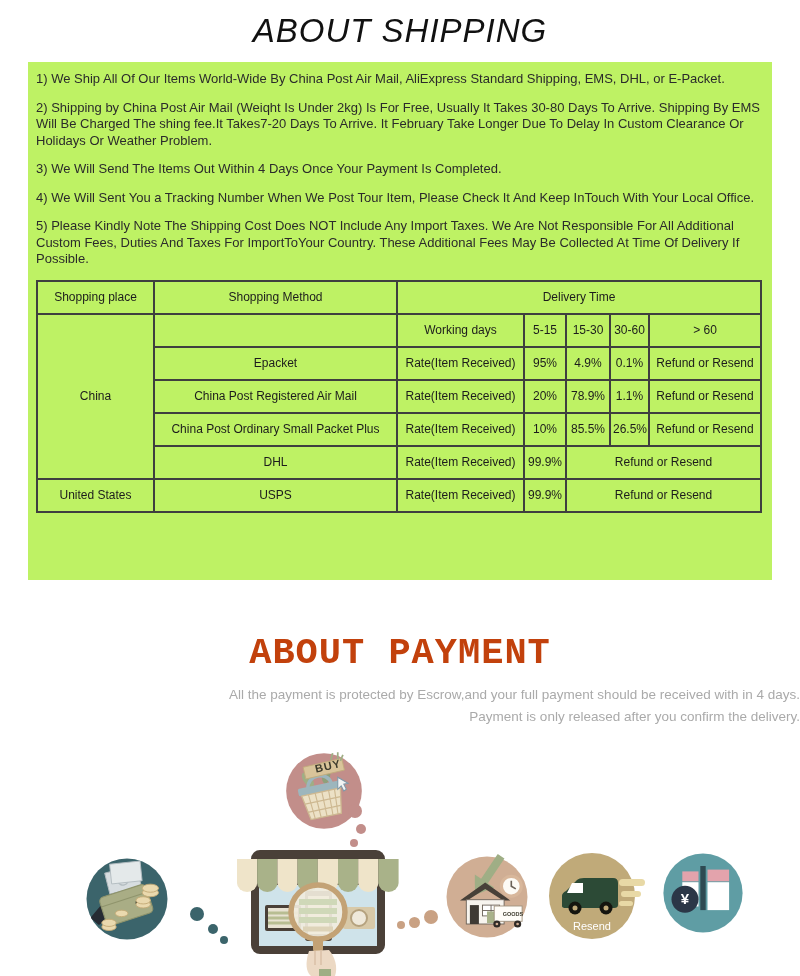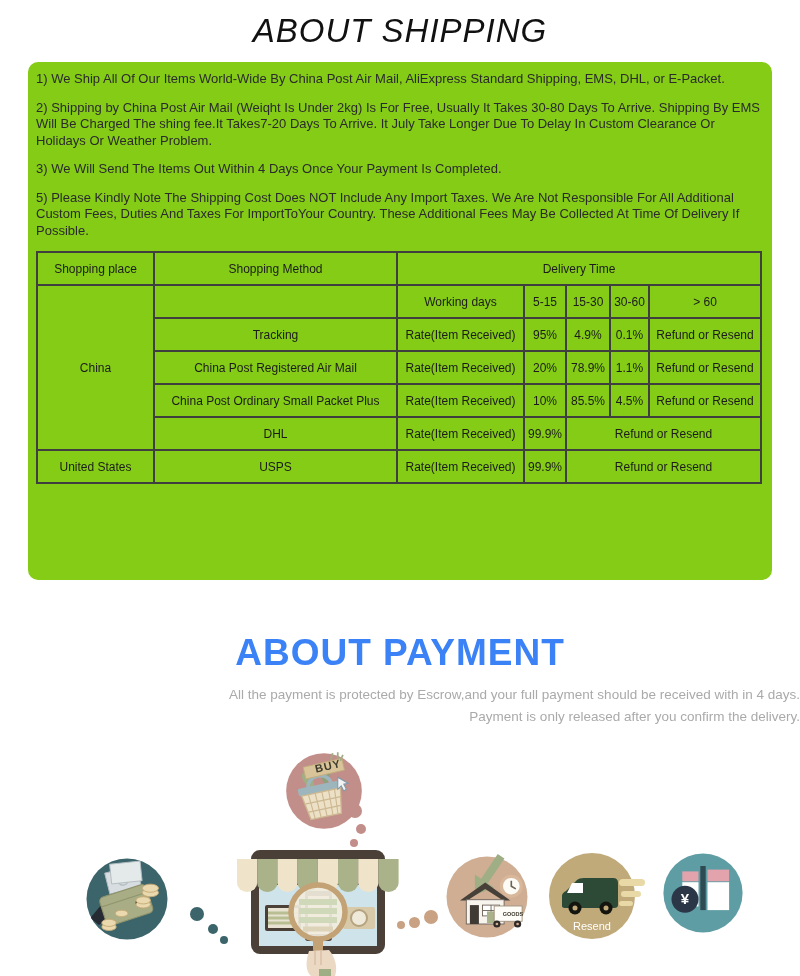--- a/index.html
+++ b/index.html
@@ -1,27 +1,27 @@
 <!DOCTYPE html>
 <html><head>
 <meta charset="utf-8">
 <style>
   html,body{margin:0;padding:0;}
   body{width:800px;height:976px;background:#ffffff;font-family:"Liberation Sans",sans-serif;overflow:hidden;position:relative;}
   .page{position:absolute;left:0;top:0;width:800px;height:976px;}
 
   .ship-title{position:absolute;top:12px;left:0;width:100%;text-align:center;font-size:33px;letter-spacing:1px;color:#111;font-weight:400;font-style:italic;}
 
-  .gray-box{position:absolute;left:28px;top:62px;width:744px;height:518px;background:#84cc16;box-sizing:border-box;padding:9px 8px;border-radius:10px;}
+  .gray-box{position:absolute;left:28px;top:62px;width:744px;height:518px;background:#bef264;box-sizing:border-box;padding:9px 8px;}
   .gray-box p{margin:0 0 12px 0;font-size:13px;line-height:16.5px;color:#2b2b2b;}
 
   table.ship-table{border-collapse:collapse;width:724px;margin-top:3px;table-layout:fixed;}
   table.ship-table td{border:2px solid #3f3f3f;height:31px;text-align:center;vertical-align:middle;font-size:12px;color:#1c1c1c;padding:0 2px;overflow:hidden;white-space:nowrap;}
 
-  .pay-title{position:absolute;top:632px;left:0;width:100%;text-align:center;font-family:Liberation Sans, sans-serif;font-weight:bold;font-size:37px;letter-spacing:1px;color:#3b82f6;}
+  .pay-title{position:absolute;top:632px;left:0;width:100%;text-align:center;font-family:Liberation Mono, monospace;font-weight:bold;font-size:37px;letter-spacing:1px;color:#c2410c;}
   .pay-sub{position:absolute;top:684px;left:0;width:100%;text-align:right;font-size:13.5px;line-height:22px;color:#aaaaaa;}
 
   .art{position:absolute;left:0;top:740px;width:800px;height:236px;}
   .icon{position:absolute;}
   .icon svg{display:block;width:100%;height:100%;}
   .dot{position:absolute;border-radius:50%;}
   .dot-pink{background:#c28e8a;}
   .dot-teal{background:#3b646b;}
   .dot-tan{background:#c9a183;}
 
@@ -34,22 +34,23 @@
 </style>
 </head>
 <body>
 
 <div class="page">
 
   <div class="ship-title">ABOUT SHIPPING</div>
 
   <div class="gray-box">
     <p>1) We Ship All Of Our Items World-Wide By China Post Air Mail, AliExpress Standard Shipping, EMS, DHL, or E-Packet.</p>
-    <p>2) Shipping by China Post Air Mail (Weiqht Is Under 2kg) Is For Free, Usually It Takes 30-80 Days To Arrive. Shipping By EMS Will Be Charged The shing fee.It Takes7-20 Days To Arrive. It July Take Longer Due To Delay In Custom Clearance Or Holidays Or Weather Problem.</p>
+    <p>2) Shipping by China Post Air Mail (Weiqht Is Under 2kg) Is For Free, Usually It Takes 30-80 Days To Arrive. Shipping By EMS Will Be Charged The shing fee.It Takes7-20 Days To Arrive. It February Take Longer Due To Delay In Custom Clearance Or Holidays Or Weather Problem.</p>
     <p>3) We Will Send The Items Out Within 4 Days Once Your Payment Is Completed.</p>
+    <p>4) We Will Sent You a Tracking Number When We Post Tour Item, Please Check It And Keep InTouch With Your Local Office.</p>
     <p>5) Please Kindly Note The Shipping Cost Does NOT Include Any Import Taxes. We Are Not Responsible For All Additional Custom Fees, Duties And Taxes For ImportToYour Country. These Additional Fees May Be Collected At Time Of Delivery If Possible.</p>
 
     <table class="ship-table">
       <colgroup>
         <col style="width:117px">
           <col style="width:243px">
           <col style="width:127px">
         <col style="width:42px">
           <col style="width:44px">
           <col style="width:39px">
@@ -64,41 +65,41 @@
       <tr>
         <td rowspan="5">China</td>
         <td></td>
         <td>Working days</td>
         <td>5-15</td>
         <td>15-30</td>
         <td>30-60</td>
         <td>&gt; 60</td>
       </tr>
       <tr>
-        <td>Tracking</td>
+        <td>Epacket</td>
         <td>Rate(Item Received)</td>
         <td>95%</td>
         <td>4.9%</td>
         <td>0.1%</td>
         <td>Refund or Resend</td>
       </tr>
       <tr>
         <td>China Post Registered Air Mail</td>
         <td>Rate(Item Received)</td>
         <td>20%</td>
         <td>78.9%</td>
         <td>1.1%</td>
         <td>Refund or Resend</td>
       </tr>
       <tr>
         <td>China Post Ordinary Small Packet Plus</td>
         <td>Rate(Item Received)</td>
         <td>10%</td>
         <td>85.5%</td>
-        <td>4.5%</td>
+        <td>26.5%</td>
         <td>Refund or Resend</td>
       </tr>
       <tr>
         <td>DHL</td>
         <td>Rate(Item Received)</td>
         <td>99.9%</td>
         <td colspan="3">Refund or Resend</td>
       </tr>
       <tr>
         <td>United States</td>

